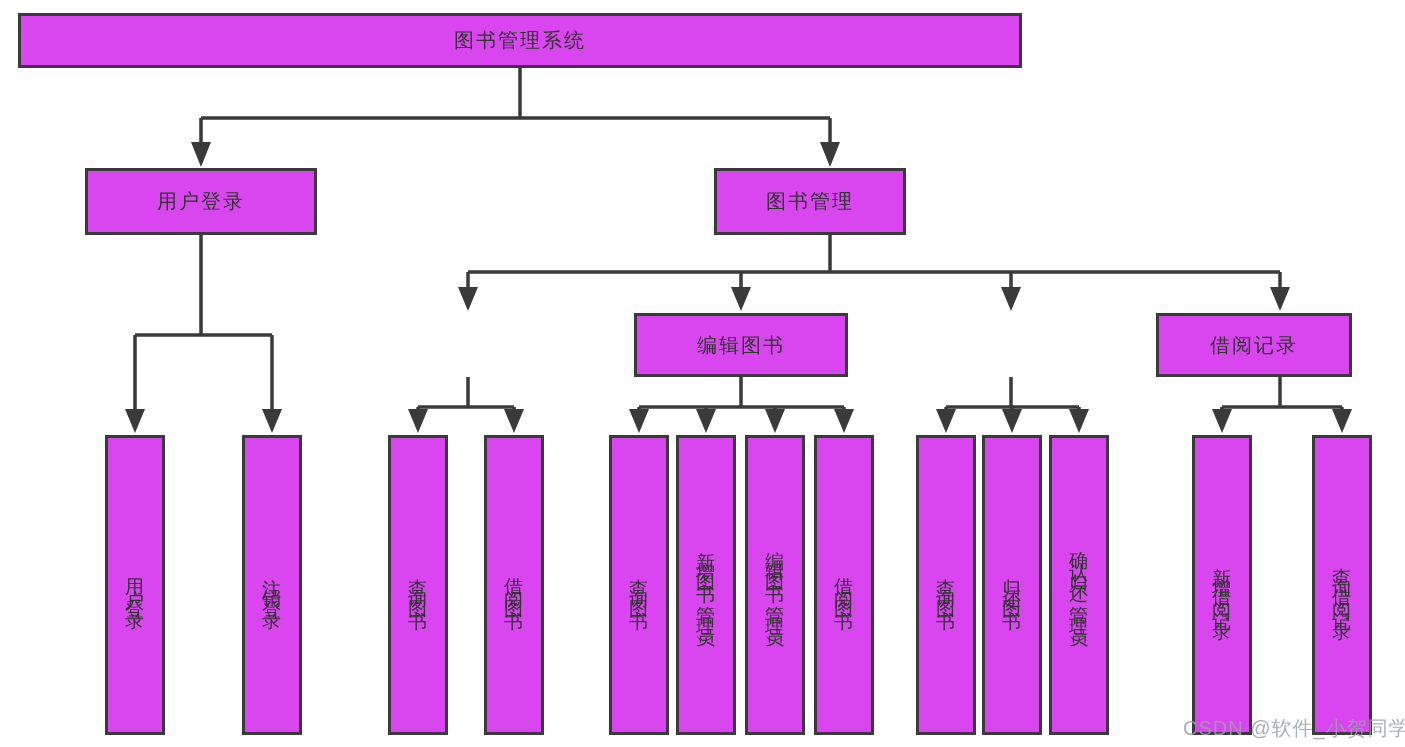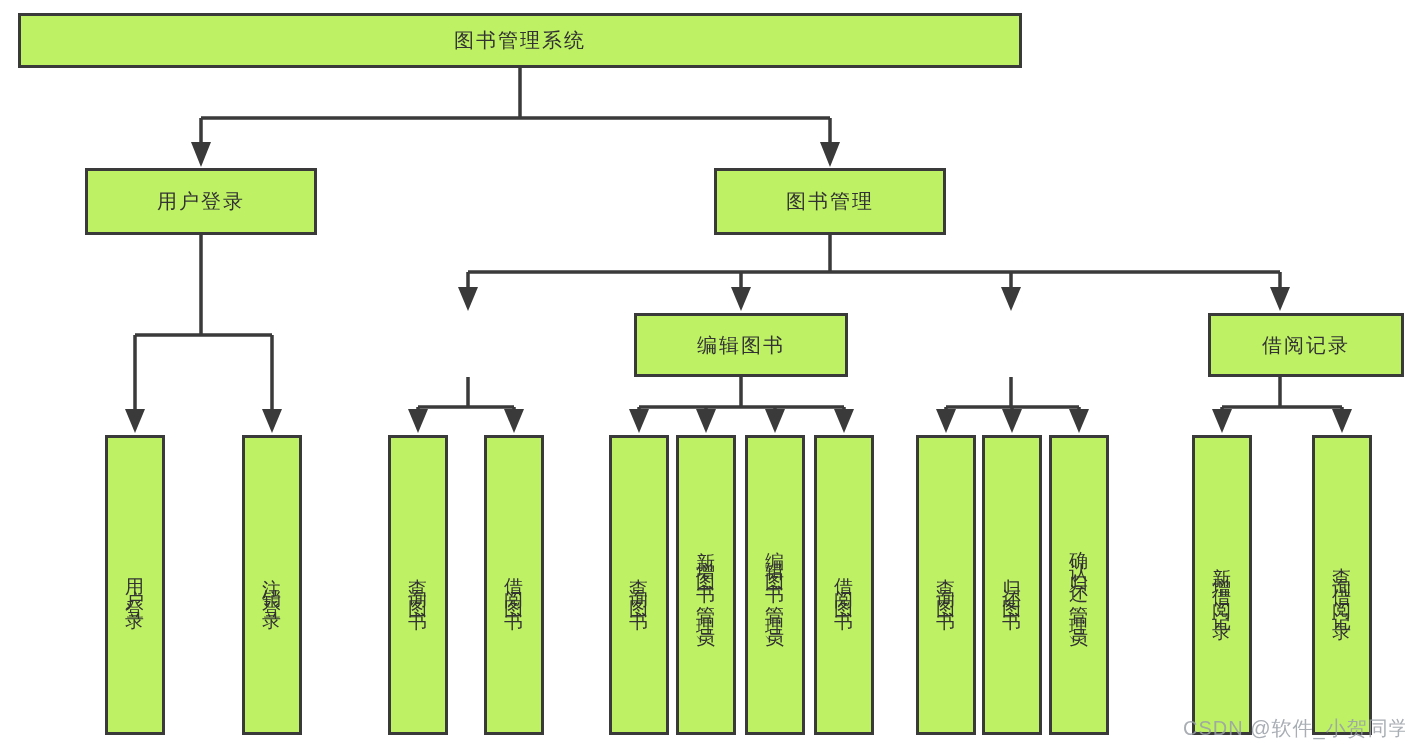--- a/index.html
+++ b/index.html
@@ -18,21 +18,21 @@
   }
   .connectors{
     position:absolute;left:0;top:0;width:1405px;height:747px;
     z-index:0;
   }
   .connectors path{stroke:var(--line);stroke-width:3.5;fill:none;}
   .connectors polygon{fill:var(--line);stroke:none;}
   .node{
     position:absolute;
     box-sizing:border-box;
-    background:#bef264;
+    background:#d946ef;
     border:3px solid var(--line);
     display:flex;
     align-items:center;
     justify-content:center;
     z-index:1;
     color:var(--text);
   }
   .lbl-h{
     font-size:20px;
     letter-spacing:2px;
@@ -114,28 +114,28 @@
     </g>
   </svg>
 
   <div class="node" style="left:18px;top:13px;width:1004px;height:55px">
     <span class="lbl-h">图书管理系统</span>
   </div>
 
   <div class="node" style="left:85px;top:168px;width:232px;height:67px">
     <span class="lbl-h">用户登录</span>
   </div>
-  <div class="node" style="left:714px;top:168px;width:232px;height:67px">
+  <div class="node" style="left:714px;top:168px;width:192px;height:67px">
     <span class="lbl-h">图书管理</span>
   </div>
 
   <div class="node" style="left:634px;top:313px;width:214px;height:64px">
     <span class="lbl-h">编辑图书</span>
   </div>
-  <div class="node" style="left:1208px;top:313px;width:196px;height:64px">
+  <div class="node" style="left:1156px;top:313px;width:196px;height:64px">
     <span class="lbl-h">借阅记录</span>
   </div>
 
   <div class="node" style="left:105px;top:435px;width:60px;height:300px">
     <span class="lbl-v">用户登录</span>
   </div>
   <div class="node" style="left:242px;top:435px;width:60px;height:300px">
     <span class="lbl-v">注销登录</span>
   </div>
 

